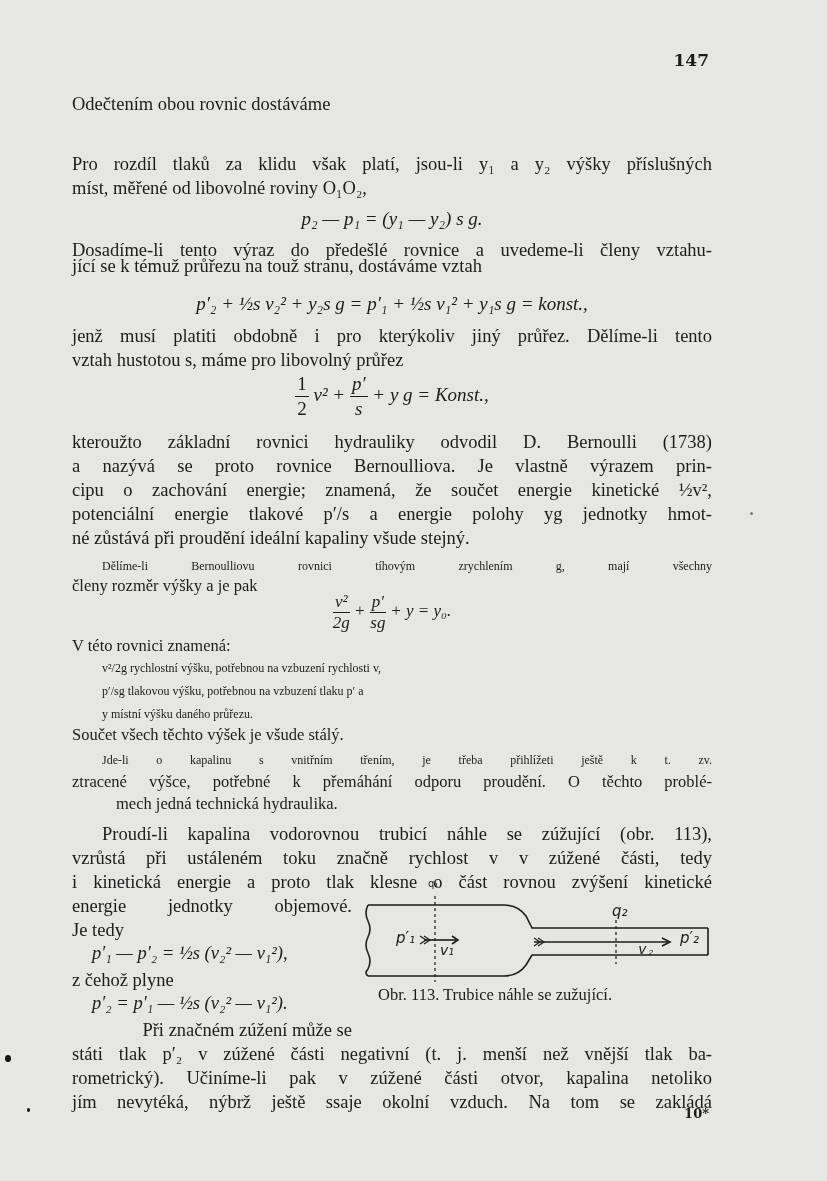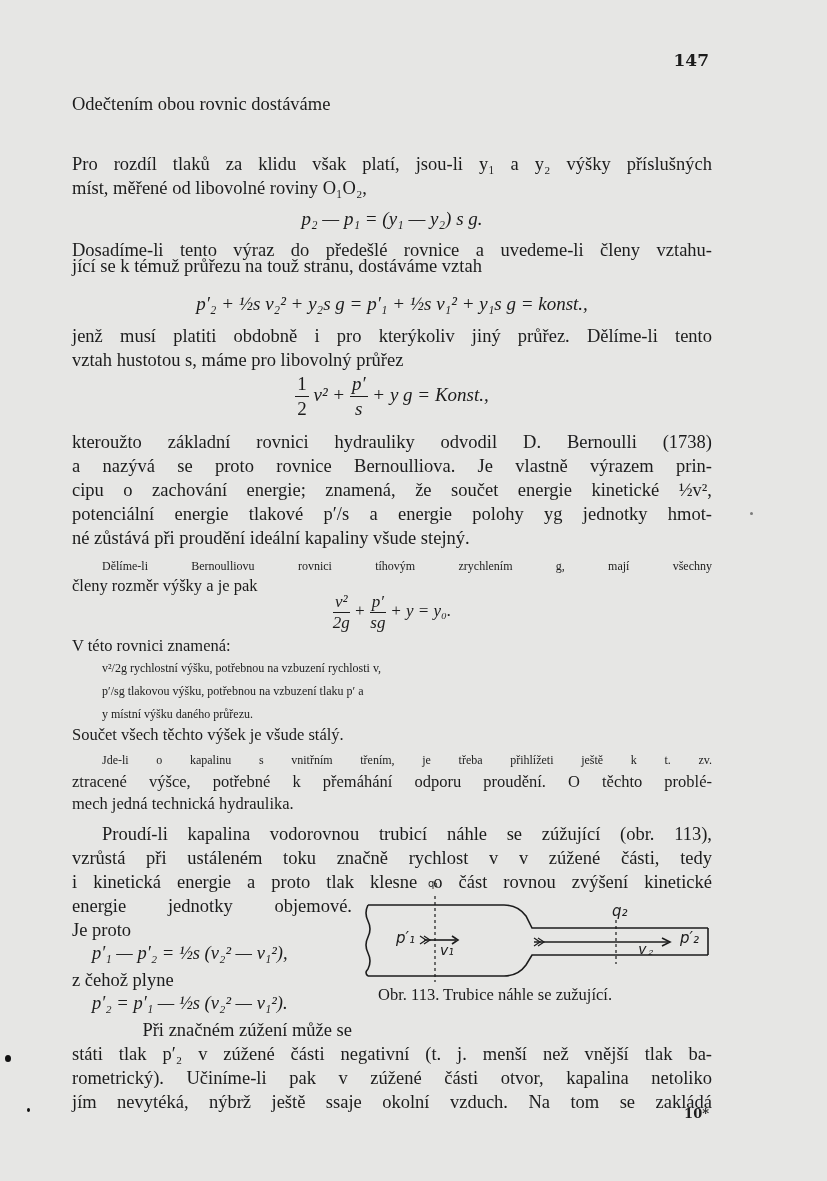--- a/index.html
+++ b/index.html
@@ -66,27 +66,27 @@
     <span>+ y = y₀.</span>
   </div>
 
   <div class="ln sm" style="top:634px;">V této rovnici znamená:</div>
   <div class="ln smind" style="top:656px;">v²/2g rychlostní výšku, potřebnou na vzbuzení rychlosti v,</div>
   <div class="ln smind" style="top:679px;">p′/sg tlakovou výšku, potřebnou na vzbuzení tlaku p′ a</div>
   <div class="ln smind" style="top:702px;">y místní výšku daného průřezu.</div>
   <div class="ln sm" style="top:723px;">Součet všech těchto výšek je všude stálý.</div>
   <div class="ln smind j" style="top:748px;">Jde-li o kapalinu s vnitřním třením, je třeba přihlížeti ještě k t. zv.</div>
   <div class="ln sm j" style="top:770px;">ztracené výšce, potřebné k přemáhání odporu proudění. O těchto problé-</div>
-  <div class="ln sm" style="top:792px;">mech jedná technická hydraulika.</div>
+  <div class="ln sm" style="top:792px;margin-left:44px;">mech jedná technická hydraulika.</div>
 
   <div class="ln ind j" style="top:822px;">Proudí-li kapalina vodorovnou trubicí náhle se zúžující (obr. 113),</div>
   <div class="ln j" style="top:846px;">vzrůstá při ustáleném toku značně rychlost v v zúžené části, tedy</div>
   <div class="ln j" style="top:870px;">i kinetická energie a proto tlak klesne o část rovnou zvýšení kinetické</div>
   <div class="ln" style="top:894px; width:280px; text-align:justify; text-align-last:justify;">energie jednotky objemové.</div>
-  <div class="ln" style="top:918px; width:280px;">Je proto</div>
+  <div class="ln" style="top:918px; width:280px;">Je tedy</div>
   <div class="eqleft" style="left:92px; top:943px;">p′₁ — p′₂ = ½s (v₂² — v₁²),</div>
   <div class="ln" style="top:968px; width:280px;">z čehož plyne</div>
   <div class="eqleft" style="left:92px; top:993px;">p′₂ = p′₁ — ½s (v₂² — v₁²).</div>
   <div class="ln" style="top:1018px; width:280px;text-align:right;">Při značném zúžení může se</div>
   <div class="ln j" style="top:1042px;">státi tlak p′₂ v zúžené části negativní (t. j. menší než vnější tlak ba-</div>
   <div class="ln j" style="top:1066px;">rometrický). Učiníme-li pak v zúžené části otvor, kapalina netoliko</div>
   <div class="ln j" style="top:1090px;">jím nevytéká, nýbrž ještě ssaje okolní vzduch. Na tom se zakládá</div>
 
   <div class="figure">
     <svg width="360" height="100" viewBox="0 0 360 100">

